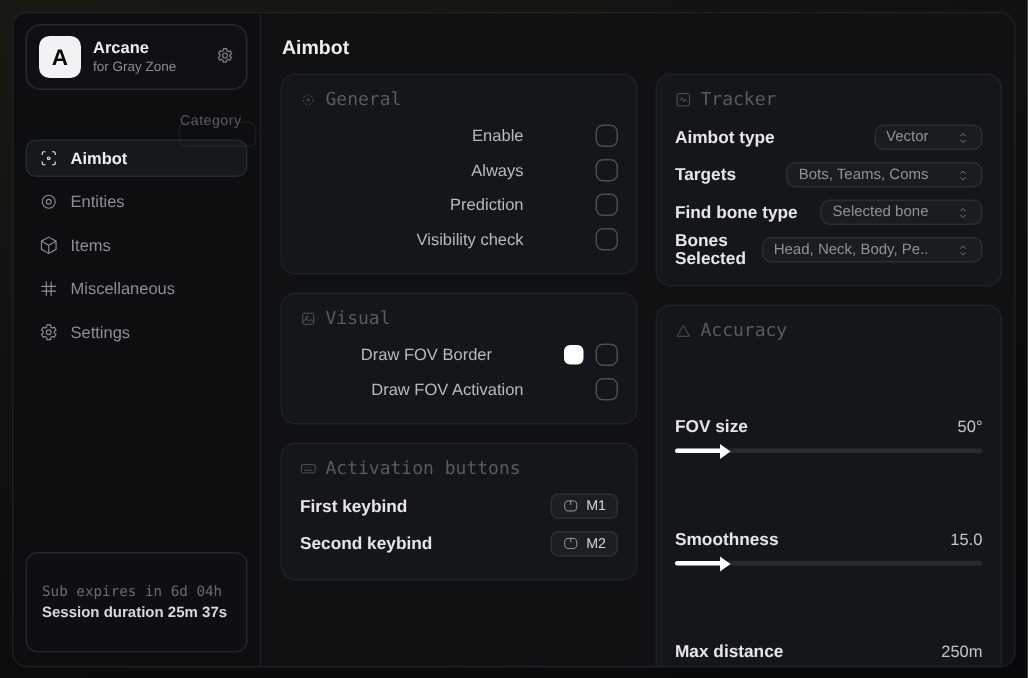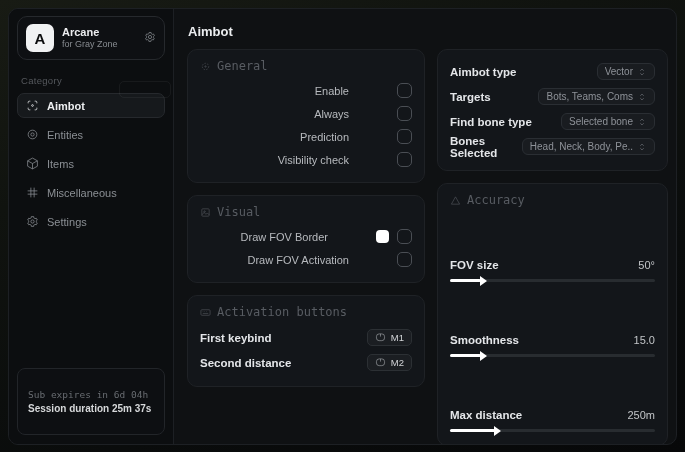--- a/index.html
+++ b/index.html
@@ -19,21 +19,21 @@
   .brand{
     margin:7px 8px 0 8px; border:1px solid #26292d; border-radius:10px;
     padding:7px 8px; display:flex; align-items:center; gap:8px; background:#0e1013;
   }
   .logo{ width:28px; height:28px; background:#f1f2f3; color:#0b0c0d; border-radius:7px;
     display:flex; align-items:center; justify-content:center; font-weight:bold; font-size:15px; }
   .brand-text{ flex:1; line-height:1.25; }
   .brand-name{ font-size:11px; font-weight:bold; color:#ecedef; }
   .brand-sub{ font-size:9px; color:#888c91; }
   .brand-gear{ color:#74787d; font-size:11px; cursor:pointer; }
-  .cat-label{ font-size:9.5px; color:#55585d; margin:15px 12px 7px 12px; letter-spacing:.3px; }
+  .cat-label{ font-size:9.5px; color:#55585d; margin:15px 12px 7px 12px; letter-spacing:.3px;text-align:right; }
   .nav{ display:flex; flex-direction:column; gap:4px; padding:0 8px; }
   .nav-item{
     height:25px; display:flex; align-items:center; gap:8px; padding:0 8px;
     border-radius:7px; font-size:11px; color:#8b8f94; border:1px solid transparent; cursor:pointer;
   }
   .nav-item.active{ background:#16191c; border-color:#26292d; color:#eceef0; font-weight:bold; }
   .nav-ic{ width:13px; height:13px; display:inline-flex; }
   .nav-ic svg{ width:13px; height:13px; stroke:currentColor; fill:none; stroke-width:1.4; }
   .ghost{
     position:absolute; left:110px; top:72px; width:52px; height:17px;
@@ -69,21 +69,21 @@
   }
   .ctrl-group{ display:flex; align-items:center; gap:8px; }
   .swatch{ width:13px; height:13px; border-radius:4px; cursor:pointer; }
   .keybtn{
     display:flex; align-items:center; gap:5px; background:#1b1e22; border:1px solid #2c3034;
     border-radius:5px; padding:2px 7px; font-size:9.5px; color:#d2d4d7; cursor:pointer;
   }
   .keybtn svg{ width:11px; height:9px; stroke:#b9bcc0; fill:none; stroke-width:1.2; }
   .trow{ display:flex; align-items:center; justify-content:space-between; height:25px; }
   .select{
-    display:flex; align-items:center; gap:4px; background:#191c20; border:1px solid #2a2e33;
+    display:flex; align-items:center; gap:18px; background:#191c20; border:1px solid #2a2e33;
     border-radius:6px; padding:2px 7px; font-size:10px; color:#8e9298; cursor:pointer; max-width:160px;
   }
   .select .val{ white-space:nowrap; overflow:hidden; text-overflow:ellipsis; }
   .select svg{ width:10px; height:10px; stroke:#8e9298; fill:none; stroke-width:1.3; flex:none; }
   .srow{ margin-bottom:8px; }
   .srow-top{ display:flex; align-items:center; justify-content:space-between; height:20px;margin-top:48px; }
   .srow-val{ font-size:11px; color:#c2c5c8; }
   .track{ position:relative; height:3px; background:#282c30; border-radius:2px; margin-top:4px; cursor:pointer; }
   .fill{ position:absolute; left:0; top:0; height:3px; background:#fff; border-radius:2px; }
   .thumb{
@@ -241,35 +241,44 @@
             <span class="row-lbl strong">First keybind</span>
             <span class="keybtn">
               <svg viewBox="0 0 24 20">
                   <rect x="3" y="2" width="18" height="15" rx="6"></rect>
                   <path d="M12 2v6"></path>
                 </svg>
               <span>M1</span>
             </span>
           </div>
           <div class="trow">
-            <span class="row-lbl strong">Second distance</span>
+            <span class="row-lbl strong">Second keybind</span>
             <span class="keybtn">
               <svg viewBox="0 0 24 20">
                   <rect x="3" y="2" width="18" height="15" rx="6"></rect>
                   <path d="M12 2v6"></path>
                 </svg>
               <span>M2</span>
             </span>
           </div>
         </div>
       </div>
 
       <div class="col-r">
 
         <div class="card">
+          <div class="sec-head">
+            <span class="sec-ic">
+              <svg viewBox="0 0 24 24">
+                  <rect x="3" y="3" width="18" height="18" rx="3"></rect>
+                  <path d="M7 14l3-5 3 6 2-4 2 3"></path>
+                </svg>
+            </span>
+            <span>Tracker</span>
+          </div>
           <div class="trow">
             <span class="row-lbl strong">Aimbot type</span>
             <span class="select">
               <span class="val">Vector</span>
               <svg viewBox="0 0 24 24">
                   <path d="M8 9l4-4 4 4M8 15l4 4 4-4"></path>
                 </svg>
             </span>
           </div>
           <div class="trow">

